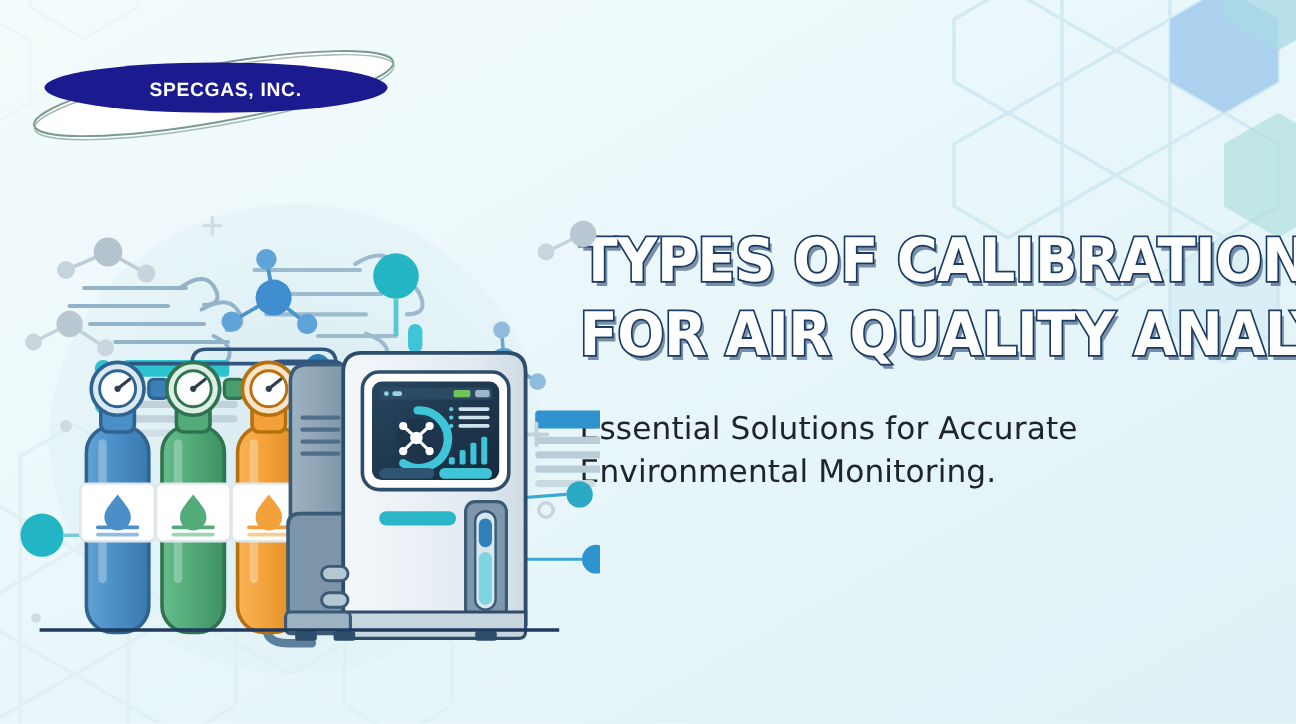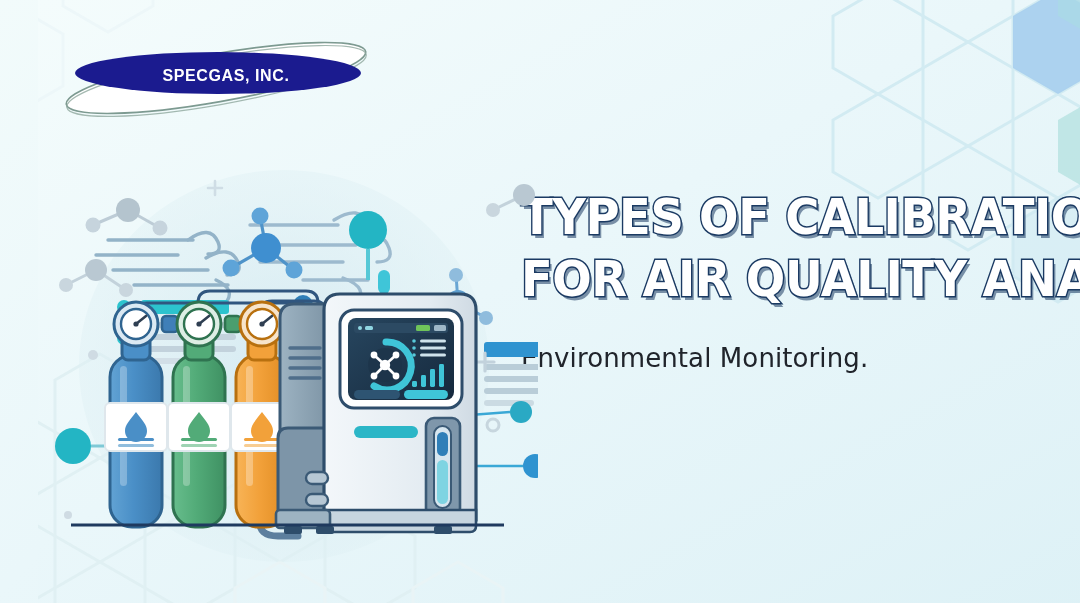--- a/index.html
+++ b/index.html
@@ -2,21 +2,21 @@
 <html><head>
 <meta charset="utf-8">
 <style>
   * { margin:0; padding:0; box-sizing:border-box; }
   html, body { width:1080px; height:603px; overflow:hidden; }
   body {
     font-family: "Liberation Sans", sans-serif;
     background: linear-gradient(135deg,#f2fbfb 0%, #eaf7fa 35%, #e4f4f8 65%, #dff2f6 100%);
     position:relative;
   }
-  .stage { position:absolute; inset:0;margin-left:38px; }
+  .stage { position:absolute; inset:0; }
 
   
   .bg-svg { position:absolute; inset:0; width:1080px; height:603px; }
 
   
   .logo { position:absolute; left:20px; top:28px; width:330px; height:95px; }
   .logo svg { width:100%; height:100%; overflow:visible; }
   .logo-text {
     position:absolute; left:0; top:0; width:330px; height:95px;
     display:flex; align-items:center; justify-content:center;
@@ -138,20 +138,21 @@
     </svg>
     <div class="logo-text">SPECGAS, INC.</div>
   </div>
 
   <div class="text-block">
     <div class="headline">
       <span class="ln">TYPES OF CALIBRATION GAS</span>
       <span class="ln">FOR AIR QUALITY ANALYSIS</span>
     </div>
     <div class="subhead">
+      <span class="ln">Essential Solutions for Accurate</span>
       <span class="ln">Environmental Monitoring.</span>
     </div>
   </div>
 
   <div class="illus">
   <svg viewBox="0 0 500 420">
     <defs>
       <linearGradient id="gBlue" x1="0" y1="0" x2="1" y2="0">
         <stop offset="0%" stop-color="#62a3d4"></stop>
             <stop offset="45%" stop-color="#4a8fc7"></stop>

